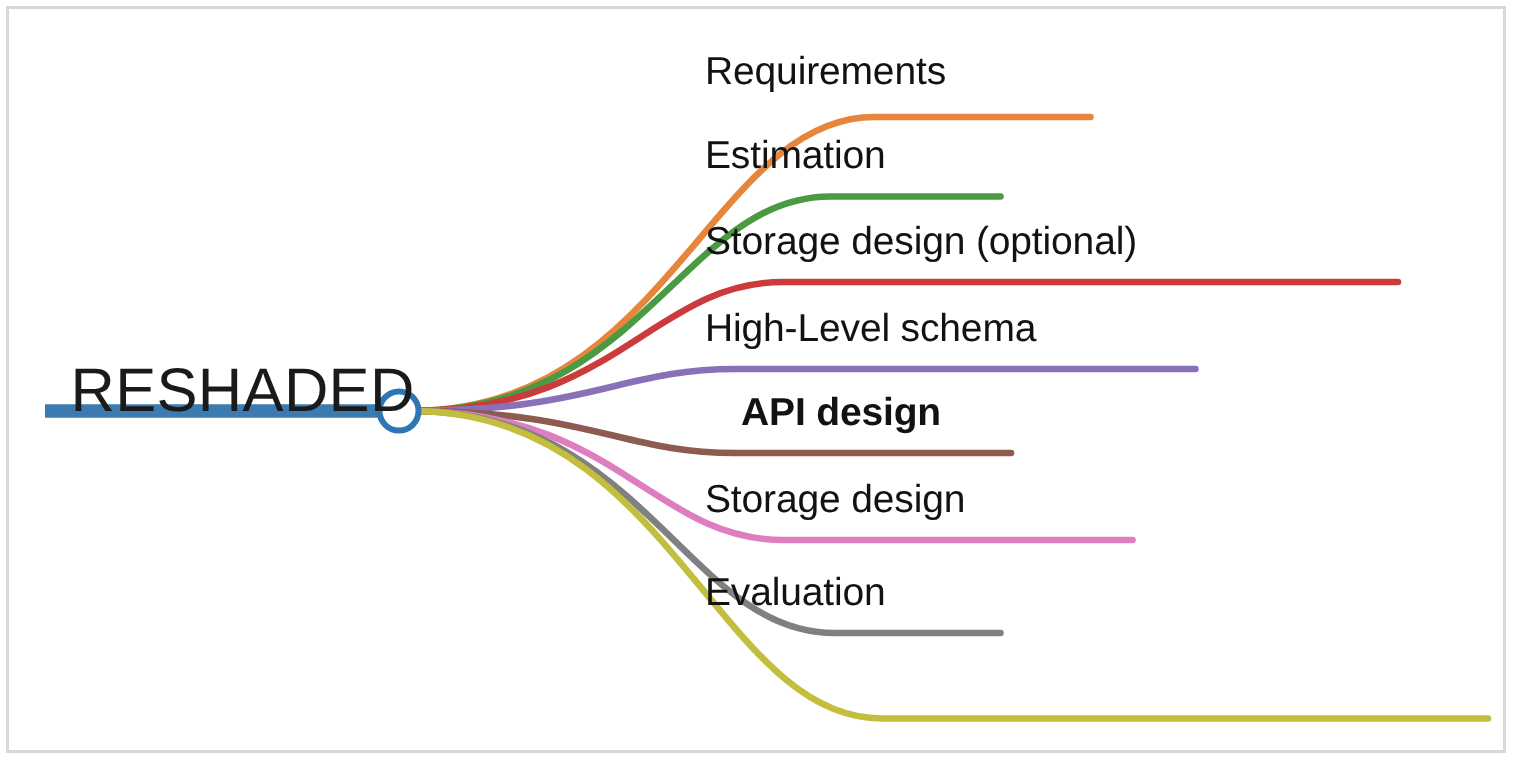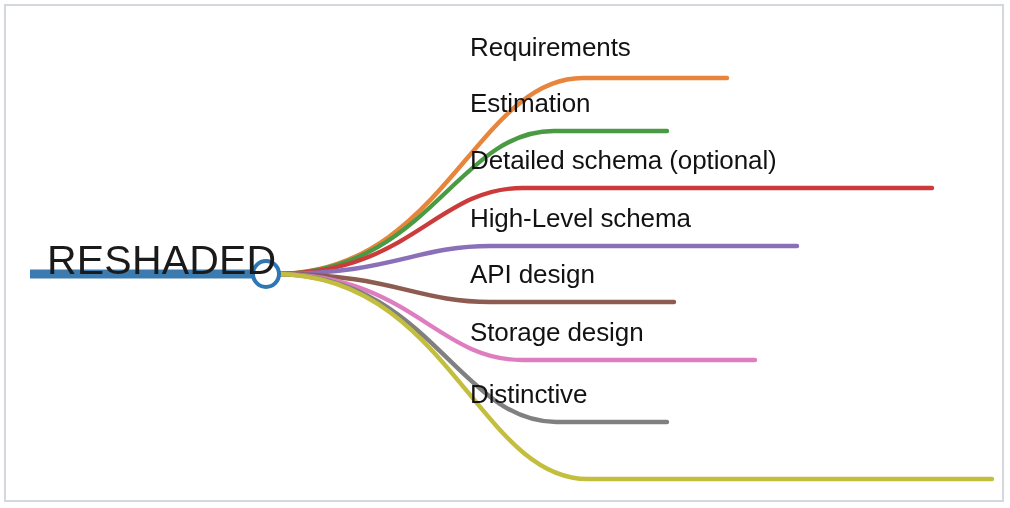--- a/index.html
+++ b/index.html
@@ -69,18 +69,18 @@
       <path d="M 275 274 C 393.47 274, 415.01 302, 490.4 302 L 674 302" class="branch-path" stroke="#8d5b4f"></path>
       <path d="M 275 274 C 411.015 274, 435.745 360, 522.3 360 L 755 360" class="branch-path" stroke="#de7ec0"></path>
       <path d="M 275 274 C 429.77 274, 457.90999999999997 422, 556.4 422 L 667 422" class="branch-path" stroke="#808080"></path>
       <path d="M 275 274 C 447.01250000000005 274, 478.2875 479, 587.75 479 L 992 479" class="branch-path" stroke="#c3be3e"></path>
       <circle cx="266" cy="274" r="13" fill="#ffffff" stroke="#2e77b4" stroke-width="4"></circle>
     </svg>
 
   <div class="root-label" style="left: 47px; top: 240px;">RESHADED</div>
 <div class="branch-label" style="left: 470px; top: 34px;">Requirements</div>
     <div class="branch-label" style="left: 470px; top: 90px;">Estimation</div>
-    <div class="branch-label" style="left: 470px; top: 147px;">Detailed schema (optional)</div>
+    <div class="branch-label" style="left: 470px; top: 147px;">Storage design (optional)</div>
     <div class="branch-label" style="left: 470px; top: 205px;">High-Level schema</div>
-    <div class="branch-label" style="left: 470px; top: 261px;">API design</div>
+    <div class="branch-label" style="left: 494px; top: 261px; font-weight: bold;">API design</div>
     <div class="branch-label" style="left: 470px; top: 319px;">Storage design</div>
-    <div class="branch-label" style="left: 470px; top: 381px;">Distinctive</div>
+    <div class="branch-label" style="left: 470px; top: 381px;">Evaluation</div>
   </div>
 
 </body></html>

